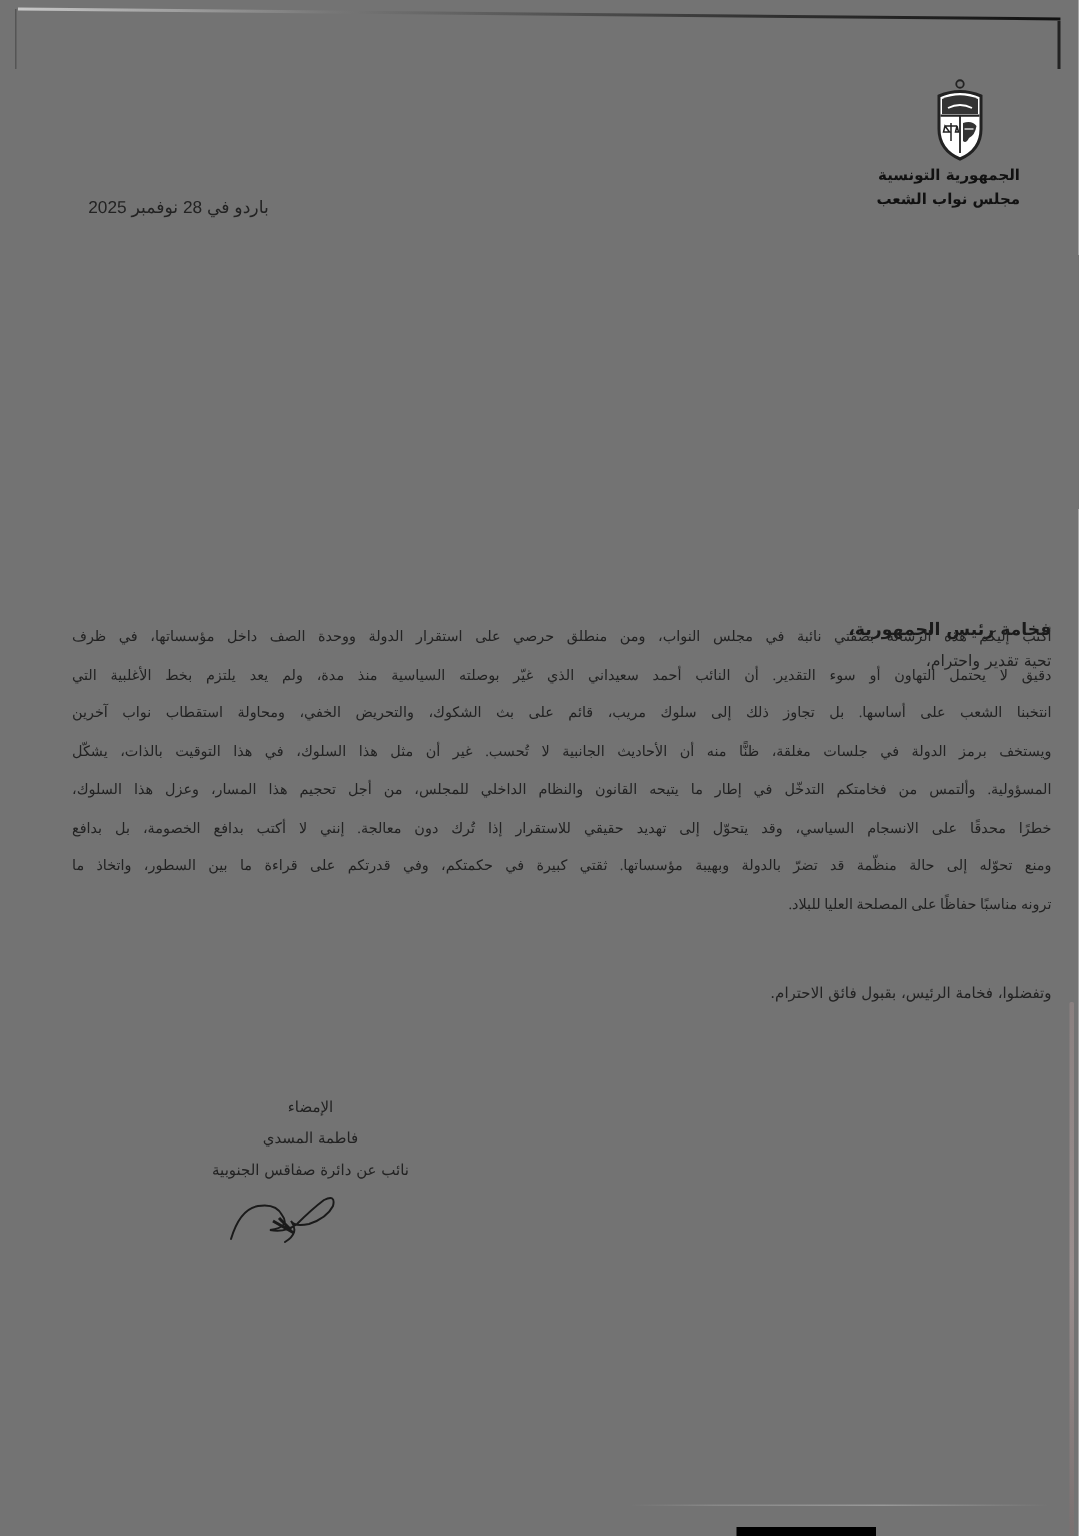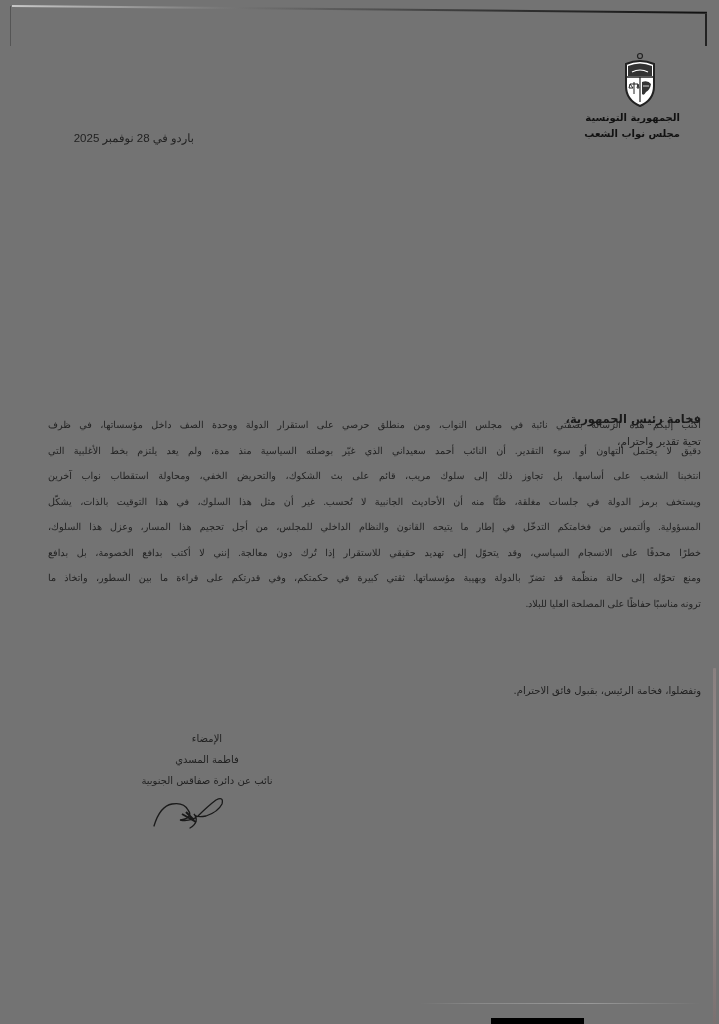--- a/index.html
+++ b/index.html
@@ -79,21 +79,21 @@
       white-space: nowrap;
       line-height: 16px;
       color: #111;
     }
 
     .date {
       position: absolute;
       left: 44px; top: 131px;
       width: 150px;
       direction: rtl;
-      text-align: right;
+      text-align: center;
       font-size: 11.5px;
       font-family: "Liberation Sans", sans-serif;
       color: #222;
       white-space: nowrap;
     }
 
     .address-block {
       position: absolute;
       left: 260px; top: 198px;
       width: 200px;
@@ -158,21 +158,20 @@
 
     .closing {
       position: absolute;
       right: 18px; top: 657px;
       width: 400px;
       direction: rtl;
       text-align: right;
       font-size: 10px;
       color: #222;
       white-space: nowrap;
-      margin-top: 28px;
     }
 
     .signature-block {
       position: absolute;
       left: 112px; top: 728px;
       width: 190px;
       direction: rtl;
       text-align: center;
       font-size: 10px;
       line-height: 21px;

